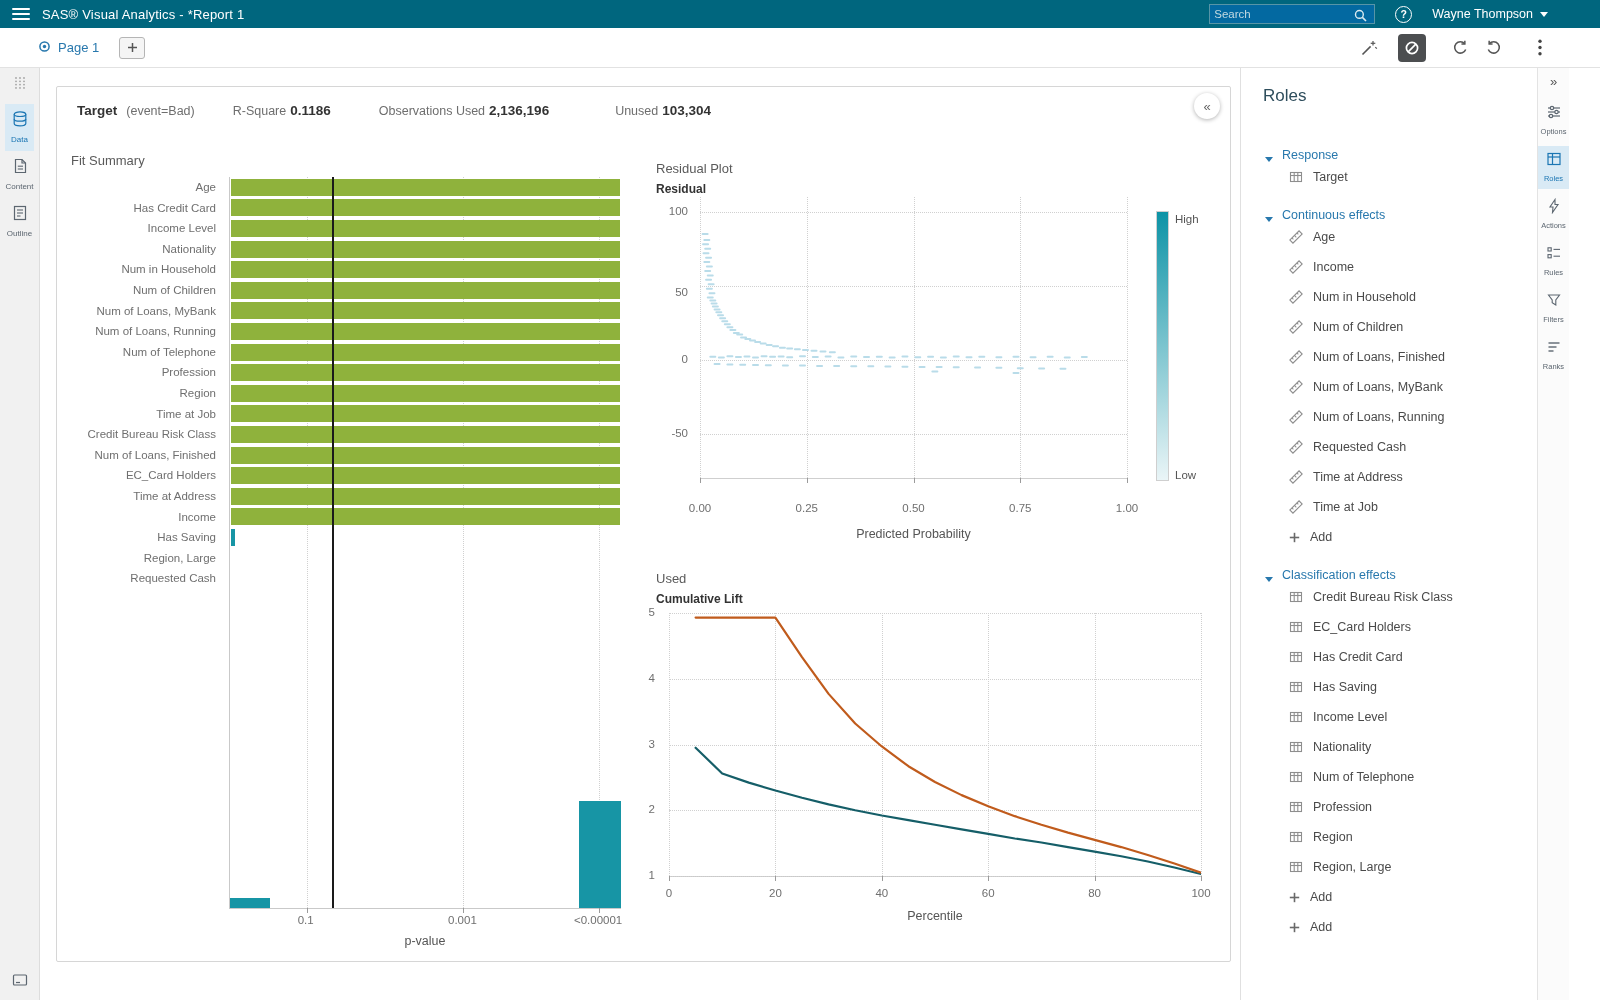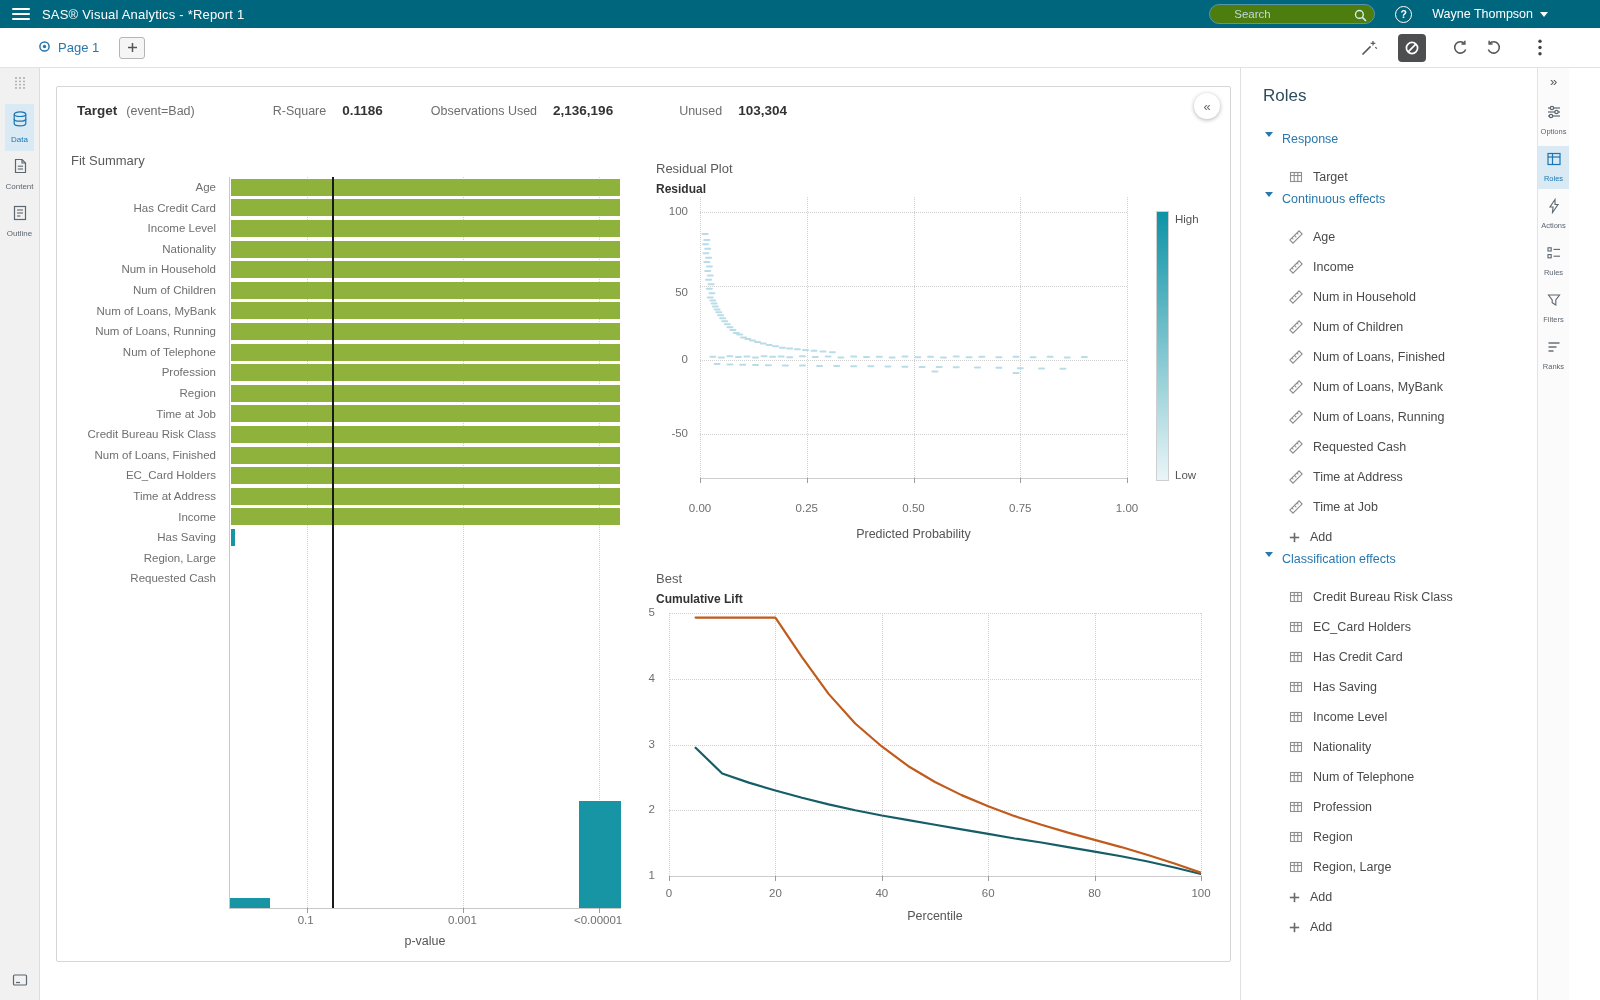--- a/index.html
+++ b/index.html
@@ -7,22 +7,22 @@
   html,body{width:1600px;height:1000px;overflow:hidden;background:#fff;
     font-family:"Liberation Sans",sans-serif;-webkit-font-smoothing:antialiased}
 
   
   .topbar{height:28px;background:#00667e;display:flex;align-items:center;padding:0 10px;color:#fff}
   .hamburger{width:18px;display:flex;flex-direction:column;gap:3px;margin:0 8px 0 2px;cursor:pointer}
   .hamburger span{height:2px;background:#fff;border-radius:1px}
   .app-title{font-size:13px;letter-spacing:.2px;margin-left:4px}
   .topbar-right{margin-left:auto;display:flex;align-items:center;gap:20px;margin-right:42px}
   .searchbox{position:relative}
-  .searchbox input{width:166px;height:20px;border-radius:10px;background:#4d7c0f;border:1px solid #5795a7;
-    color:#eef6f8;font-size:11.5px;padding:0 28px 0 24px;outline:none;font-family:inherit}
+  .searchbox input{width:166px;height:20px;border-radius:0;background:#0369a1;border:1px solid #5795a7;
+    color:#eef6f8;font-size:11.5px;padding:0 28px 0 4px;outline:none;font-family:inherit}
   .searchbox input::placeholder{color:#c2d9e0}
   .search-icon{position:absolute;right:8px;top:3.5px}
   .help-btn{width:17px;height:17px;border:1.5px solid #fff;border-radius:50%;font-size:10.5px;font-weight:700;
     display:grid;place-items:center;cursor:pointer}
   .user-menu{display:flex;align-items:center;gap:7px;font-size:12.5px;cursor:pointer}
   .caret-down{width:0;height:0;border-left:4px solid transparent;border-right:4px solid transparent;border-top:5px solid #fff}
 
   
   .toolbar{height:40px;background:#fff;border-bottom:1px solid #e2e2e2;display:flex;align-items:center;padding:0 12px}
   .page-tab{display:flex;align-items:center;gap:7px;color:#2878ad;font-size:13px;margin-left:26px;cursor:pointer}
@@ -44,22 +44,22 @@
   .rail-item.active{background:#d9eaf5;color:#1b76b3}
   .rail-bottom{position:absolute;bottom:8px;left:50%;transform:translateX(-50%);color:#5c6670;cursor:pointer}
 
   .canvas{width:1200px;flex:none;position:relative;background:#fff}
   .report-card{position:absolute;left:16px;top:18px;width:1175px;height:876px;border:1px solid #d6d6d6;border-radius:2px;background:#fff}
   .collapse-btn{position:absolute;top:6px;right:10px;width:26px;height:26px;border-radius:50%;background:#fff;color:#666;
     font-size:13px;display:grid;place-items:center;box-shadow:0 1px 4px rgba(0,0,0,.3);cursor:pointer;border:none}
   .report-header{position:absolute;left:20px;top:16px;display:flex;align-items:baseline;font-size:12.5px;color:#6e6e6e;white-space:nowrap}
   .rh-target{font-size:13.5px;font-weight:700;color:#333}
   .rh-event{margin-left:9px}
-  .rh-lab1{margin-left:78px}
-  .rh-val{margin-left:16px;font-size:13.5px;font-weight:700;color:#333}
+  .rh-lab1{margin-left:38px}
+  .rh-val{margin-left:4px;font-size:13.5px;font-weight:700;color:#333}
   .rh-lab2{margin-left:48px}
   .rh-lab3{margin-left:66px}
 
   .chart-title{position:absolute;font-size:13px;color:#5a5a5a}
   .axis-strong{position:absolute;font-size:12px;font-weight:700;color:#333}
   .axis-label{position:absolute;font-size:12.5px;color:#555;text-align:center}
   .xtick,.ytick{font-size:11.5px;color:#6f6f6f}
 
   
   .fit-title{left:14px;top:66px}
@@ -101,21 +101,21 @@
   #lift-xticks{position:absolute;left:612px;top:800px;width:532px;height:14px}
   #lift-xticks .xtick{position:absolute;transform:translateX(-50%)}
   .lift-xlabel{left:612px;top:822px;width:532px}
   #lift-legend{position:absolute;left:612px;top:846px;width:532px;display:flex;justify-content:center;gap:36px;align-items:center}
   .legend-item{display:flex;align-items:center;gap:9px;font-size:12px;color:#555}
   .legend-swatch{width:26px;height:3px}
 
   
   .roles-panel{width:297px;flex:none;background:#fff;border-left:1px solid #e0e0e0;padding-top:18px;overflow:hidden}
   .roles-title{font-size:17px;color:#2e4d5c;padding-left:22px;margin-bottom:26px}
-  .sec-header{display:flex;align-items:flex-start;gap:9px;padding-left:24px;height:30px;color:#2878ad;font-size:12.5px;cursor:pointer}
+  .sec-header{display:flex;align-items:flex-end;gap:9px;padding-left:24px;height:30px;color:#2878ad;font-size:12.5px;cursor:pointer}
   .tri{width:0;height:0;border-left:4.5px solid transparent;border-right:4.5px solid transparent;border-top:5.5px solid #2878ad}
   .role-item{display:flex;align-items:center;gap:10px;padding-left:48px;height:30px;font-size:12.5px;color:#4a4a4a;cursor:pointer}
   .role-icon{display:inline-flex;color:#8e8e8e}
   .add-item .role-icon{color:#6a6a6a}
 
   
   .right-rail{width:32px;flex:none;background:#fbfbfb;border-left:1px solid #e3e3e3;display:flex;flex-direction:column;
     align-items:center;padding-top:6px}
   .rail2-collapse{color:#555;font-size:13px;margin-bottom:10px;cursor:pointer}
   .rail2-item{width:32px;padding:5px 0 6px;margin-bottom:4px;display:flex;flex-direction:column;align-items:center;gap:3px;color:#5c6670;cursor:pointer}
@@ -462,21 +462,21 @@
           <span class="xtick" style="left: 106.75px;">0.25</span>
           <span class="xtick" style="left: 213.5px;">0.50</span>
           <span class="xtick" style="left: 320.25px;">0.75</span>
           <span class="xtick" style="left: 427px;">1.00</span>
         </div>
       <div class="axis-label res-xlabel">Predicted Probability</div>
       <div class="grad-bar"></div>
       <span class="grad-high">High</span>
       <span class="grad-low">Low</span>
 
-      <div class="chart-title lift-title">Best</div>
+      <div class="chart-title lift-title">Used</div>
       <div class="axis-strong lift-ylab">Cumulative Lift</div>
       <div id="lift-plot">
           <div class="hline" style="top: 263px;"></div>
           <div class="hline" style="top: 197.25px;"></div>
           <div class="hline" style="top: 131.5px;"></div>
           <div class="hline" style="top: 65.75px;"></div>
           <div class="hline" style="top: 0px;"></div>
           <div class="vline" style="left: 0px;"></div>
           <div class="tickmark" style="left: 0px;"></div>
           <div class="vline" style="left: 106.4px;"></div>

